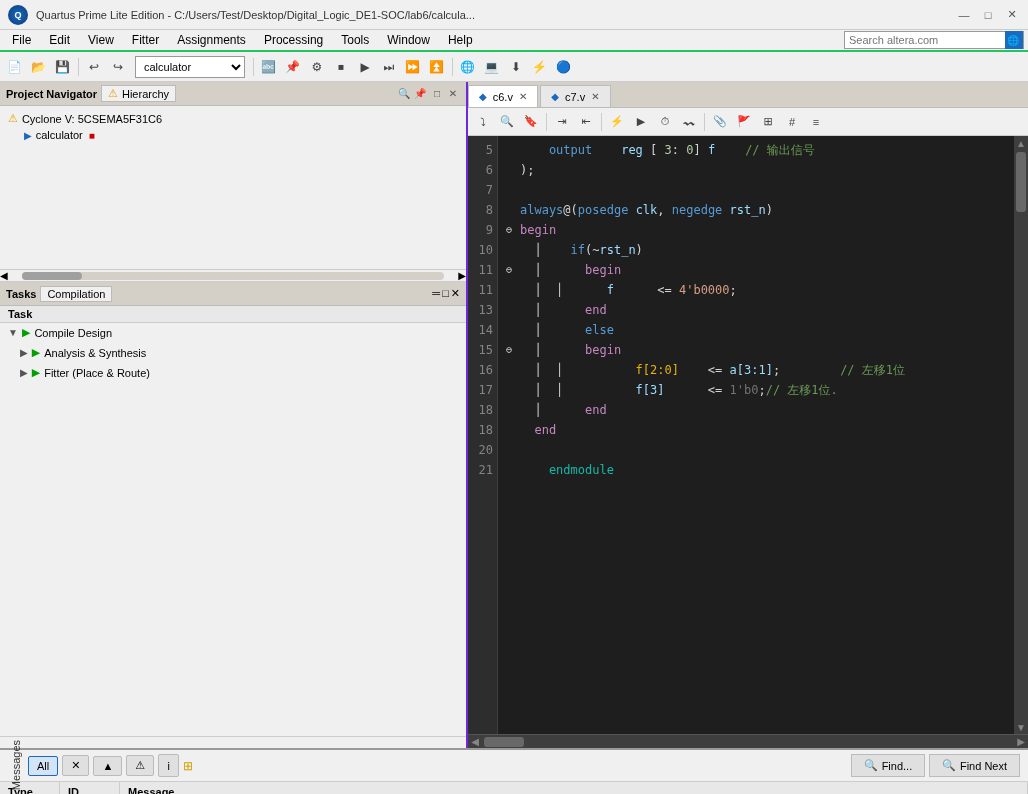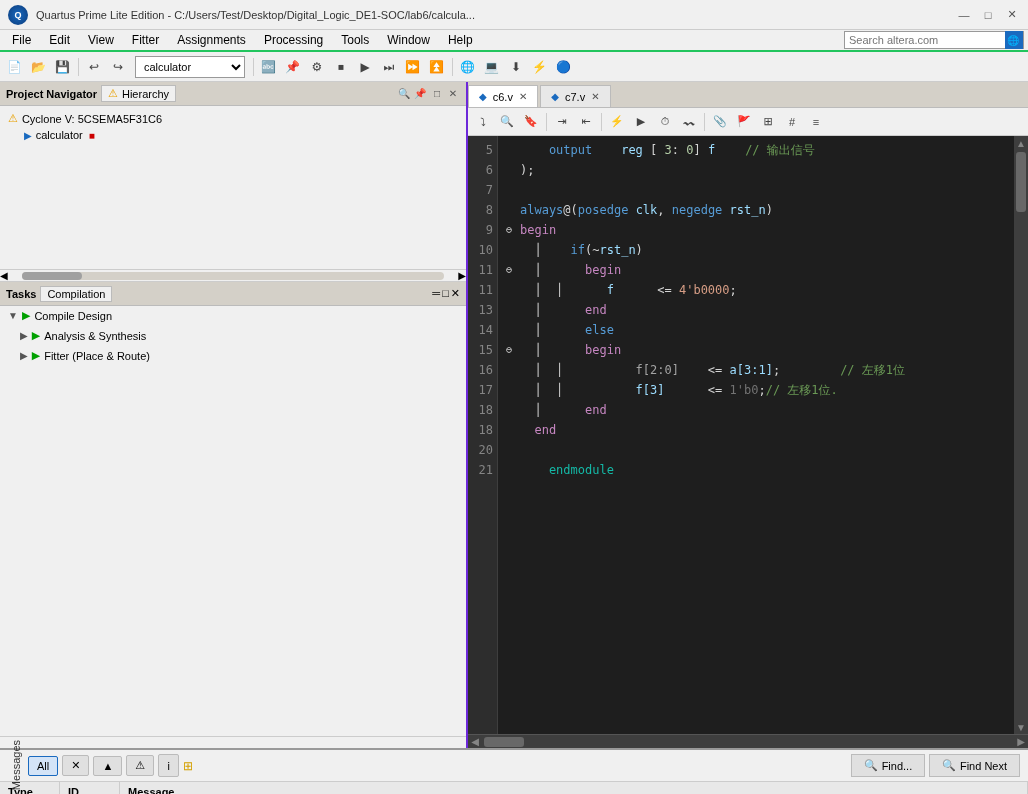--- a/index.html
+++ b/index.html
@@ -212,20 +212,21 @@
       <div id="tasks-header">
         <span class="tasks-title">Tasks</span>
         <div class="compilation-tab">Compilation</div>
         <div class="tasks-controls">
           <div class="nav-ctrl-btn">═</div>
           <div class="nav-ctrl-btn">□</div>
           <div class="nav-ctrl-btn">✕</div>
         </div>
       </div>
       <div id="tasks-table">
+        <div id="tasks-table-header">Task</div>
         <div class="task-row">
           <span class="task-expand">▼</span>
           <span class="task-play">▶</span>
           <span class="task-label">Compile Design</span>
         </div>
         <div class="task-row" style="padding-left:20px;">
           <span class="task-expand">▶</span>
           <span class="task-play">▶</span>
           <span class="task-label">Analysis &amp; Synthesis</span>
         </div>
@@ -338,21 +339,21 @@
             <div class="line">
               <span class="fold-arrow"> </span>
               <span style="color:#d4d4d4;">  │      </span><span style="color:#569cd6;">else</span>
             </div>
             <div class="line">
               <span class="fold-arrow" style="color:#d4d4d4;">⊖</span>
               <span style="color:#d4d4d4;">  │      </span><span style="color:#c586c0;">begin</span>
             </div>
             <div class="line">
               <span class="fold-arrow"> </span>
-              <span style="color:#d4d4d4;">  │  │          </span><span style="color:#a3a3a3;text-align:right;">f[2:0]</span><span style="color:#d4d4d4;">    &lt;= </span><span style="color:#9cdcfe;">a[3:1]</span><span style="color:#d4d4d4;">;</span>
+              <span style="color:#d4d4d4;">  │  │          </span><span style="color:#eab308;text-align:right;">f[2:0]</span><span style="color:#d4d4d4;">    &lt;= </span><span style="color:#9cdcfe;">a[3:1]</span><span style="color:#d4d4d4;">;</span>
               <span style="color:#6a9955; margin-left:60px;">// 左移1位</span>
             </div>
             <div class="line">
               <span class="fold-arrow"> </span>
               <span style="color:#d4d4d4;">  │  │          </span><span style="color:#9cdcfe;">f[3]</span><span style="color:#d4d4d4;">      &lt;= </span><span style="color:#737373;">1'b0</span><span style="color:#d4d4d4;">;</span>
               <span style="color:#6a9955; ">// 左移1位.</span>
             </div>
             <div class="line">
               <span class="fold-arrow"> </span>
               <span style="color:#d4d4d4;">  │      </span><span style="color:#c586c0;">end</span>

